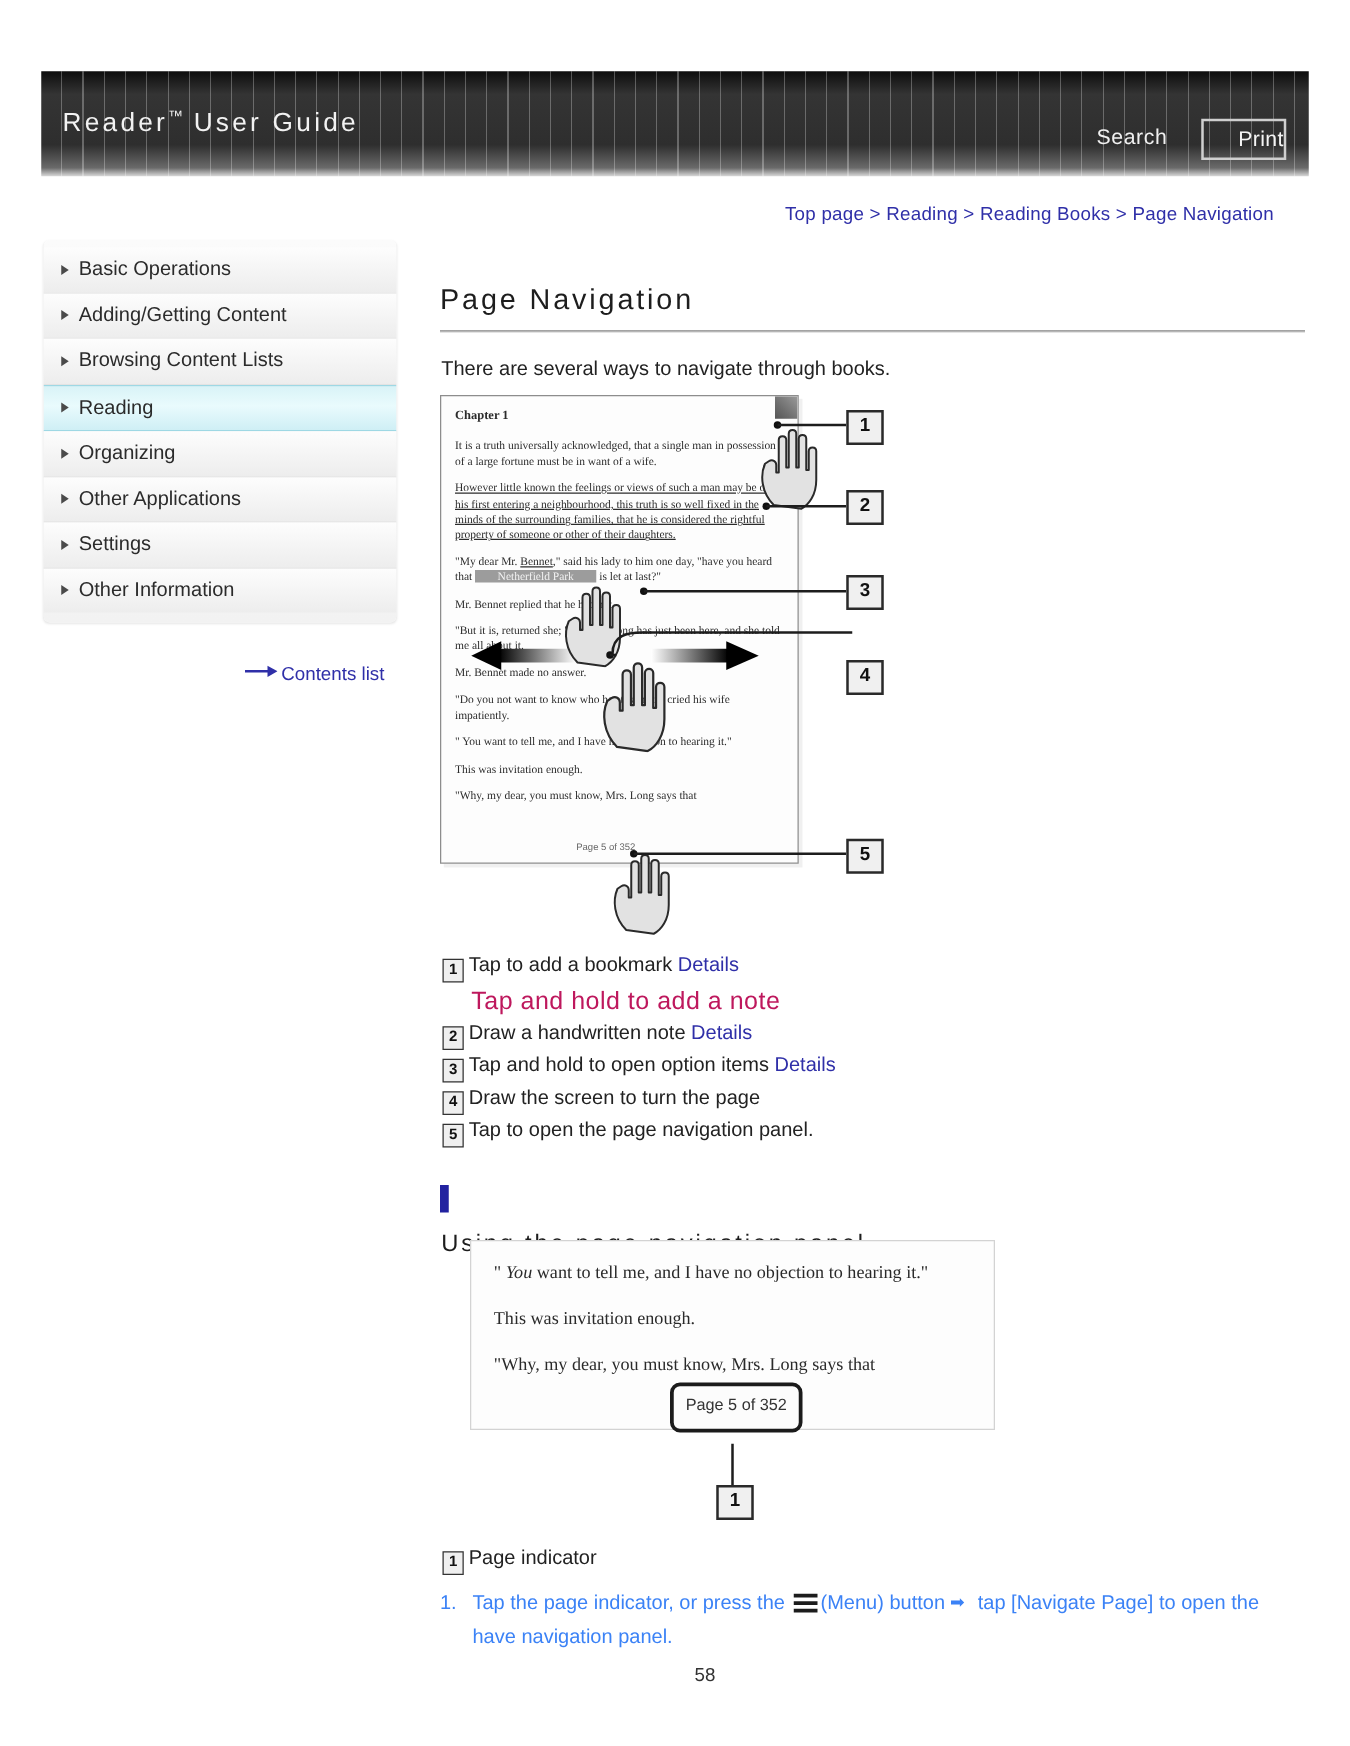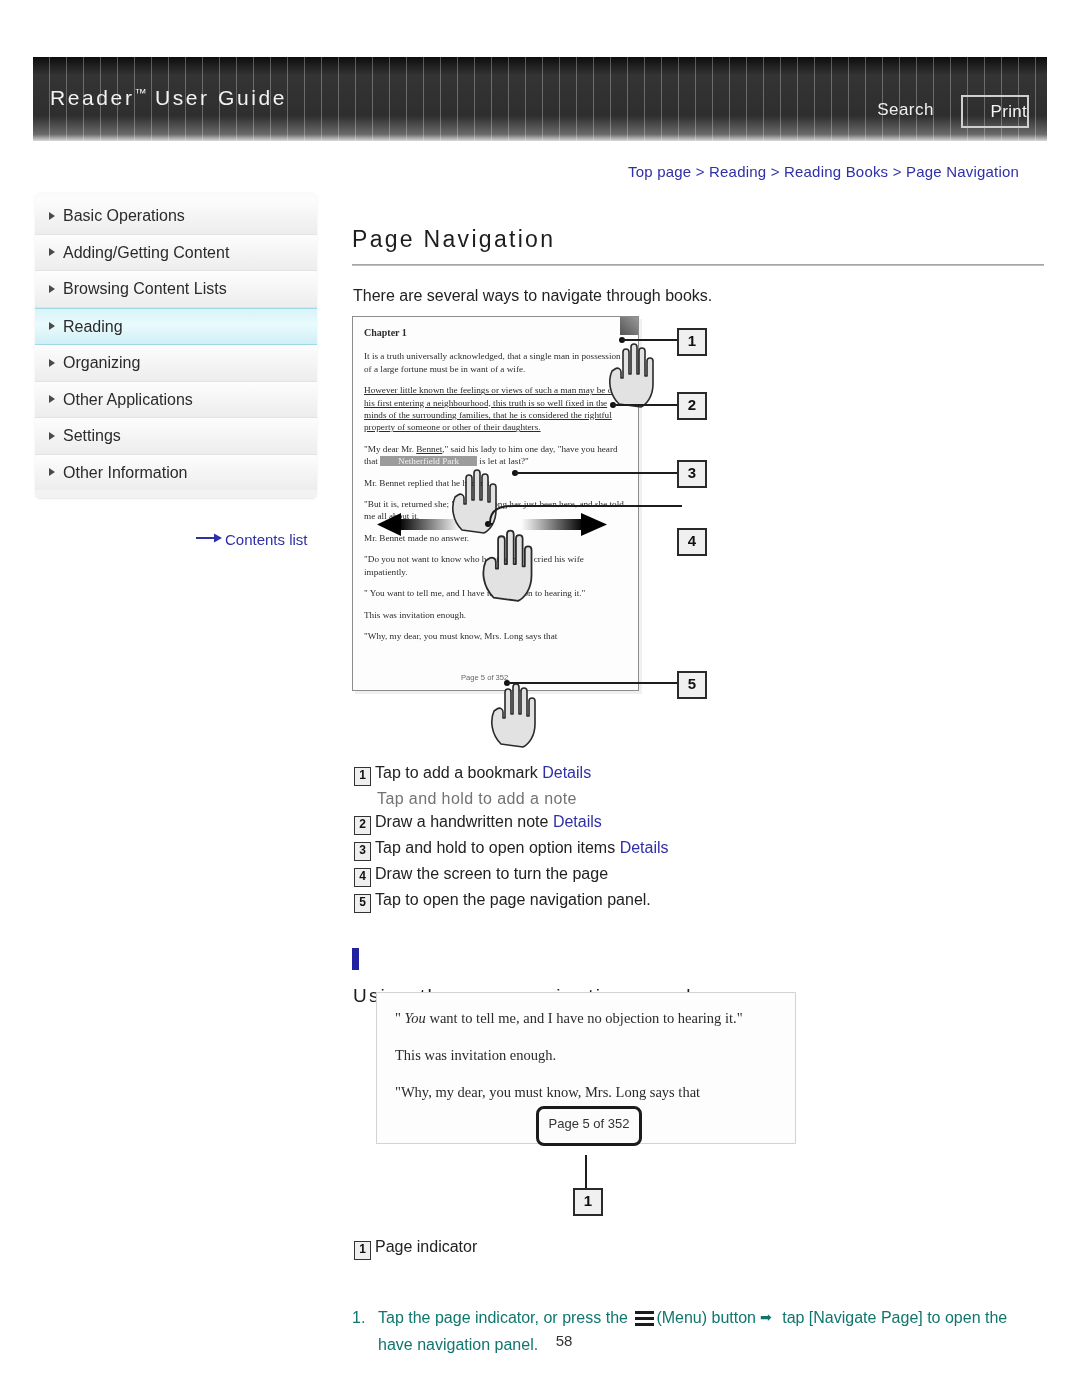--- a/index.html
+++ b/index.html
@@ -274,22 +274,22 @@
     line-height: 15px;
     text-align: center;
     color: #111;
     margin-right: 4px;
     margin-top: 3px;
     flex: none;
   }
   .legend-sub {
     margin-left: 23px;
     margin-bottom: 5px;
-    font-size: 16px;
-    color: #737373;
+    font-size: 20px;
+    color: #be185d;
     letter-spacing: 0.4px;
   }
   .det { color: #2f2fa8; }
 
   
   .subhead {
     position: absolute;
     left: 353px;
     top: 947px;
     font-size: 19px;
@@ -352,23 +352,22 @@
     top: 1238px;
     font-size: 16px;
     color: #222;
   }
   .step {
     position: absolute;
     left: 352px;
     top: 1268px;
     width: 690px;
     font-size: 16px;
-    color: #0f766e;
+    color: #3b82f6;
     line-height: 27px;
-    margin-top: 36px;
   }
   .step .num { display: inline-block; width: 26px; }
   .menu-glyph {
     display: inline-block;
     width: 19px;
     height: 15px;
     vertical-align: -3px;
     margin: 0 2px 0 3px;
     background:
       linear-gradient(#1c1c1c,#1c1c1c) 0 0/100% 3px no-repeat,

